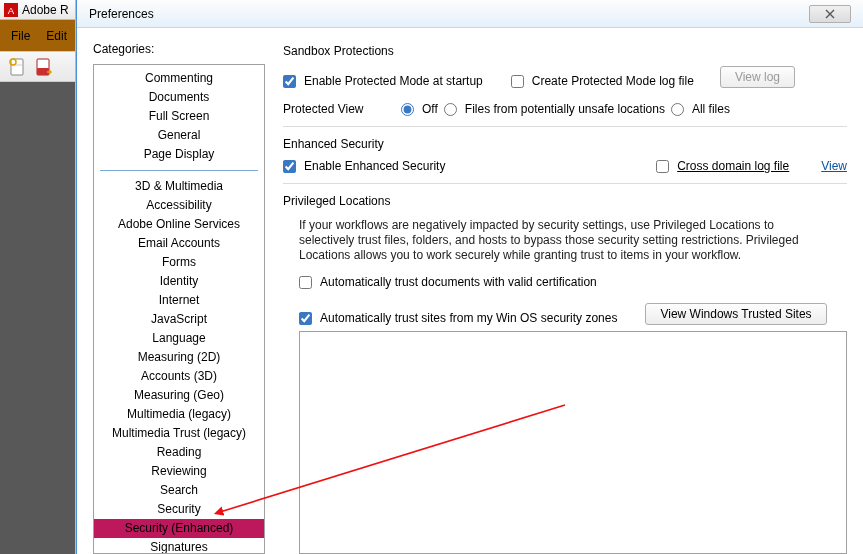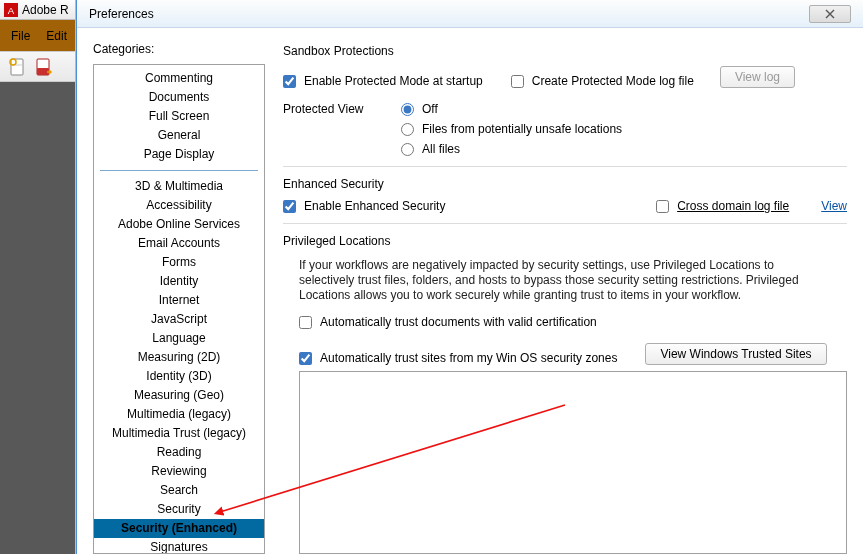--- a/index.html
+++ b/index.html
@@ -16,34 +16,34 @@
 
 .dlg { position: absolute; left: 76px; top: 0; right: 0; bottom: 0; background: #fff; border-left: 1px solid #4a90d9; display: flex; flex-direction: column; }
 .dlg-titlebar { height: 28px; background: linear-gradient(#fdfdfd,#e5f0fa); border-bottom: 1px solid #c7d7e9; display: flex; align-items: center; padding: 0 12px; font-size: 12px; }
 .dlg-close { margin-left: auto; width: 42px; height: 18px; border: 1px solid #b0b0b0; border-radius: 2px; background: linear-gradient(#f0f0f0,#dcdcdc); display:flex; align-items:center; justify-content:center; color:#666;}
 .dlg-body { flex: 1; display: flex; padding: 14px 16px 0 16px; gap: 18px; overflow: hidden; }
 
 .sidebar { width: 172px; display: flex; flex-direction: column; }
 .cat-label { font-size: 12px; margin-bottom: 8px; }
 .cat-list { flex: 1; border: 1px solid #a0a0a0; background: #fff; overflow: hidden; padding: 4px 0; text-align: center; }
 .cat-item { padding: 1px 6px; font-size: 12px; line-height: 17px; white-space: nowrap; cursor: default; }
-.cat-item.selected { background: #0369a1; font-weight: bold; }
+.cat-item.selected { background: #be185d; }
 .cat-sep { height: 1px; background: #7ca8d4; margin: 6px 6px; }
 
 .main { flex: 1; display: flex; flex-direction: column; gap: 10px; padding-top: 2px; }
 .group-title { font-size: 12px; margin-bottom: 4px; }
 .hr { height: 1px; background: #dcdcdc; margin-top: 10px; }
 .row { display: flex; align-items: flex-end; gap: 8px; }
 .lbl { font-size: 12px; }
 input[type=checkbox] { width: 13px; height: 13px; accent-color: #3a78c4; }
 input[type=radio] { width: 13px; height: 13px; accent-color: #3a78c4; }
 .btn { padding: 3px 14px; font-size: 12px; border: 1px solid #adadad; border-radius: 3px; background: linear-gradient(#fdfdfd,#ededed); cursor: default; }
 .btn.disabled { color: #9a9a9a; }
 .link { color: #0a54a2; text-decoration: underline; cursor: pointer; }
-.radio-col { display: flex; flex-direction: column; gap: 6px; margin-left: 10px; }
+.radio-col { display: flex; gap: 6px; margin-left: 10px; }
 .indent { margin-left: 16px; }
 .para { font-size: 12px; line-height: 15px; color: #222; max-width: 520px; }
 .box { border: 1px solid #a0a0a0; background: #fff; flex: 1; min-height: 110px; margin-top: 6px; }
 .push-right { margin-left: auto; text-decoration: underline; }
 
 svg.arrow { position: absolute; left: 210px; top: 400px; pointer-events: none; }
 </style>
 </head>
 <body>
 
@@ -96,21 +96,21 @@
           <div class="cat-item">3D &amp; Multimedia</div>
           <div class="cat-item">Accessibility</div>
           <div class="cat-item">Adobe Online Services</div>
           <div class="cat-item">Email Accounts</div>
           <div class="cat-item">Forms</div>
           <div class="cat-item">Identity</div>
           <div class="cat-item">Internet</div>
           <div class="cat-item">JavaScript</div>
           <div class="cat-item">Language</div>
           <div class="cat-item">Measuring (2D)</div>
-          <div class="cat-item">Identity (3D)</div>
+          <div class="cat-item">Accounts (3D)</div>
           <div class="cat-item">Measuring (Geo)</div>
           <div class="cat-item">Multimedia (legacy)</div>
           <div class="cat-item">Multimedia Trust (legacy)</div>
           <div class="cat-item">Reading</div>
           <div class="cat-item">Reviewing</div>
           <div class="cat-item">Search</div>
           <div class="cat-item">Security</div>
           <div class="cat-item selected">Security (Enhanced)</div>
           <div class="cat-item">Signatures</div>
         </div>

